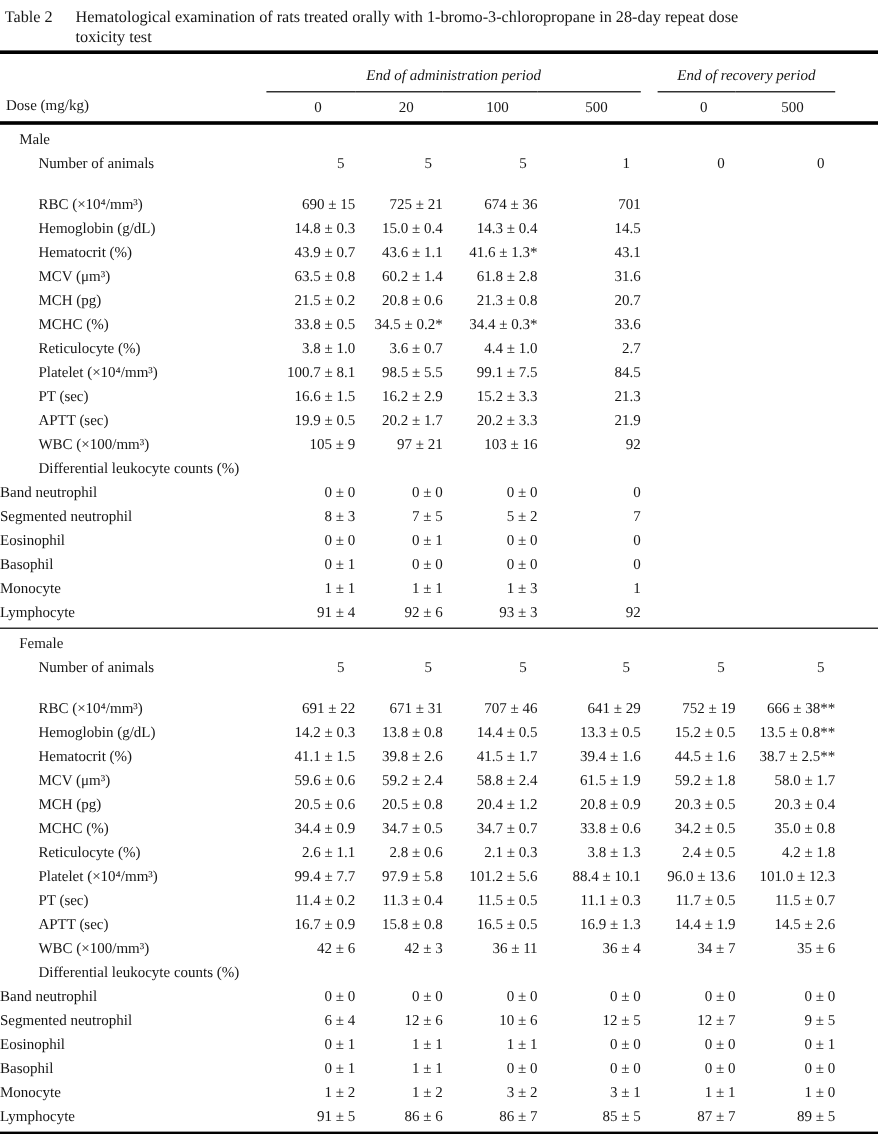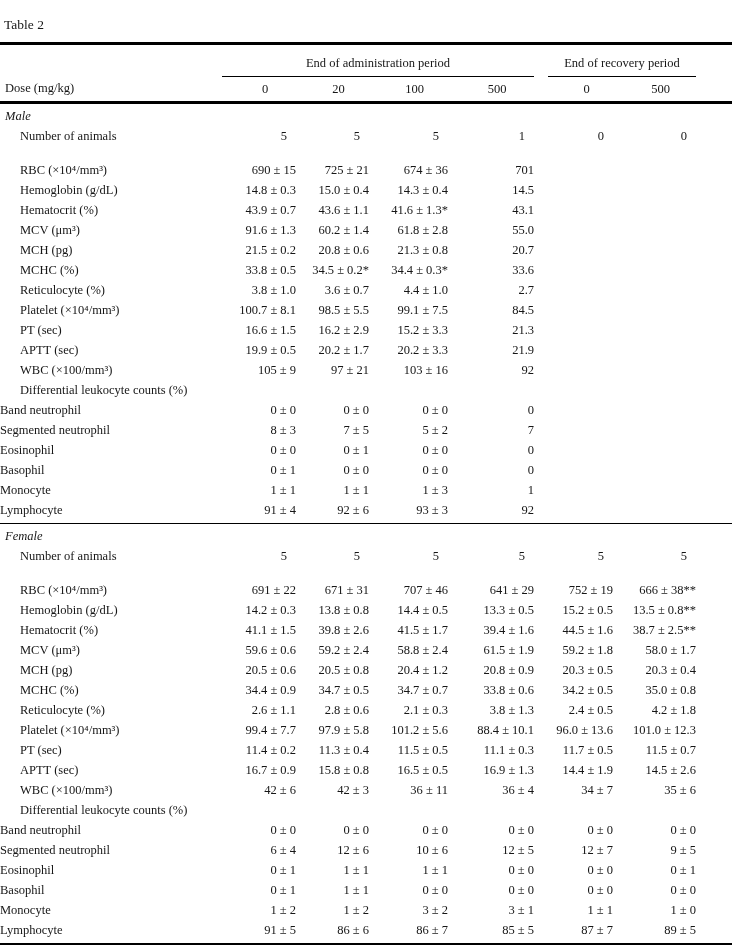--- a/index.html
+++ b/index.html
@@ -9,21 +9,21 @@
     font-family: "Liberation Serif", "DejaVu Serif", serif;
     color: #161616;
     overflow: hidden;
   }
   .page { width: 732px; }
 
   
   .caption {
     display: flex;
     align-items: flex-start;
-    padding: 16px 0 0 4px;
+    padding: 5px 0 0 4px;
     height: 42px;
     box-sizing: border-box;
     font-size: 13.5px;
     line-height: 17px;
   }
   .cap-label { width: 59px; flex: 0 0 59px; }
   .cap-text { flex: 1; }
 
   
   .rule { width: 732px; background: #000; }
@@ -46,43 +46,48 @@
     overflow: visible;
   }
 
   
   .hdr td.spanhead {
     text-align: center;
     vertical-align: bottom;
     border-bottom: 1.5px solid #000;
     height: 26px;
     padding-bottom: 5px;
+    font-style: italic;
   }
   .hdr td.doselabel { padding-left: 5px; height: 24px; margin-left: 36px; }
   .hdr td.dose { text-align: center; padding-left: 12px; height: 24px; }
 
   
   .sec { margin-top: 2px; margin-bottom: 3px; }
-  td.secname { padding-left: 5px; font-style: italic; }
-  td.rowlabel.ind1 { padding-left: 20px; }
+  td.secname { padding-left: 16px; }
+  td.rowlabel.ind1 { padding-left: 32px; }
   td.rowlabel.ind2 { }
   td.num { text-align: right; }
   td.noa { text-align: right; padding-right: 9px; }
   tr.gap td { height: 14px; }
 
   
   .footnotes { padding: 4px 0 0 4px; font-size: 12px; line-height: 13.6px; }
 </style>
 </head>
 <body>
 
 <div class="page">
 
   <div class="caption">
     <span class="cap-label">Table 2</span>
+    <div class="cap-text">
+      <div>Hematological examination of rats treated orally with 1-bromo-3-chloropropane in 28-day repeat dose</div>
+      <div>toxicity test</div>
+    </div>
   </div>
 
   <div class="rule thick"></div>
 
   <table class="hdr">
     <colgroup>
       <col style="width:222px">
         <col style="width:74px">
         <col style="width:73px">
         <col style="width:79px">
@@ -174,24 +179,24 @@
           <td class="num">43.6 ± 1.1</td>
           <td class="num">41.6 ± 1.3*</td>
           <td class="num">43.1</td>
           <td></td>
           <td class="num"></td>
           <td class="num"></td>
           <td></td>
         </tr>
         <tr>
           <td class="rowlabel ind1">MCV (μm³)</td>
-          <td class="num">91.6 ± 1.3</td>
+          <td class="num">63.5 ± 0.8</td>
           <td class="num">60.2 ± 1.4</td>
           <td class="num">61.8 ± 2.8</td>
-          <td class="num">55.0</td>
+          <td class="num">31.6</td>
           <td></td>
           <td class="num"></td>
           <td class="num"></td>
           <td></td>
         </tr>
         <tr>
           <td class="rowlabel ind1">MCH (pg)</td>
           <td class="num">21.5 ± 0.2</td>
           <td class="num">20.8 ± 0.6</td>
           <td class="num">21.3 ± 0.8</td>

